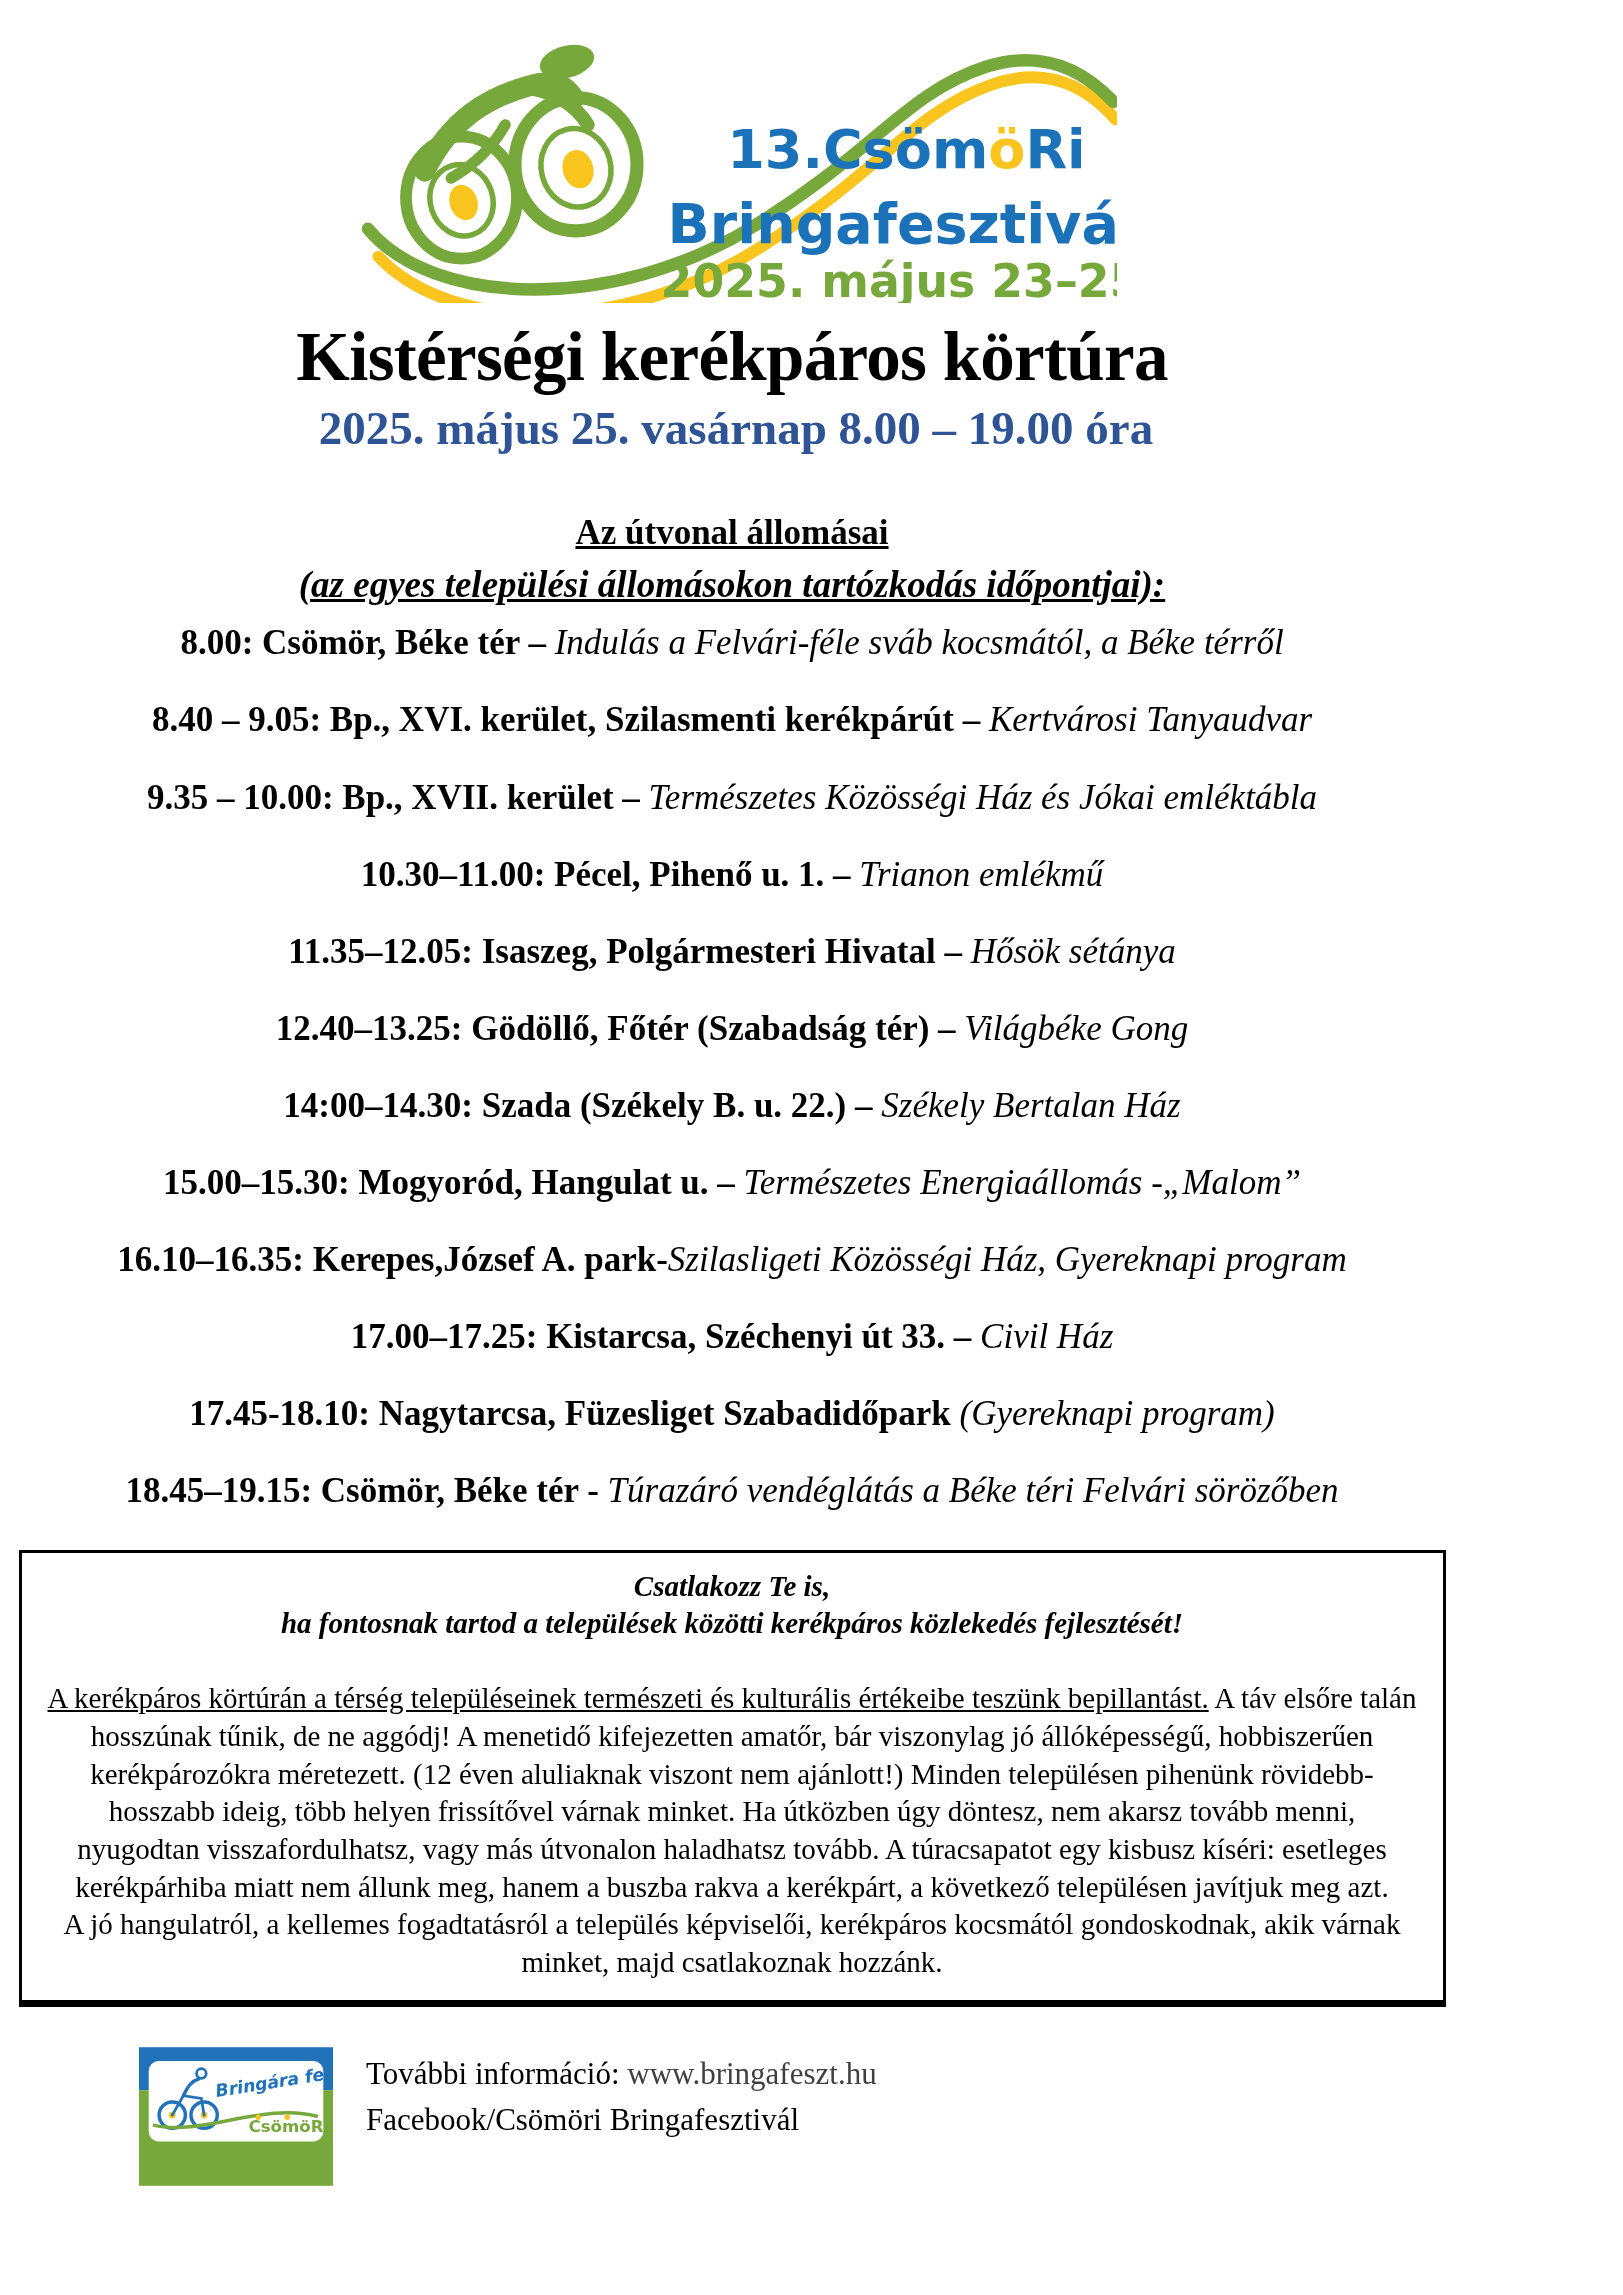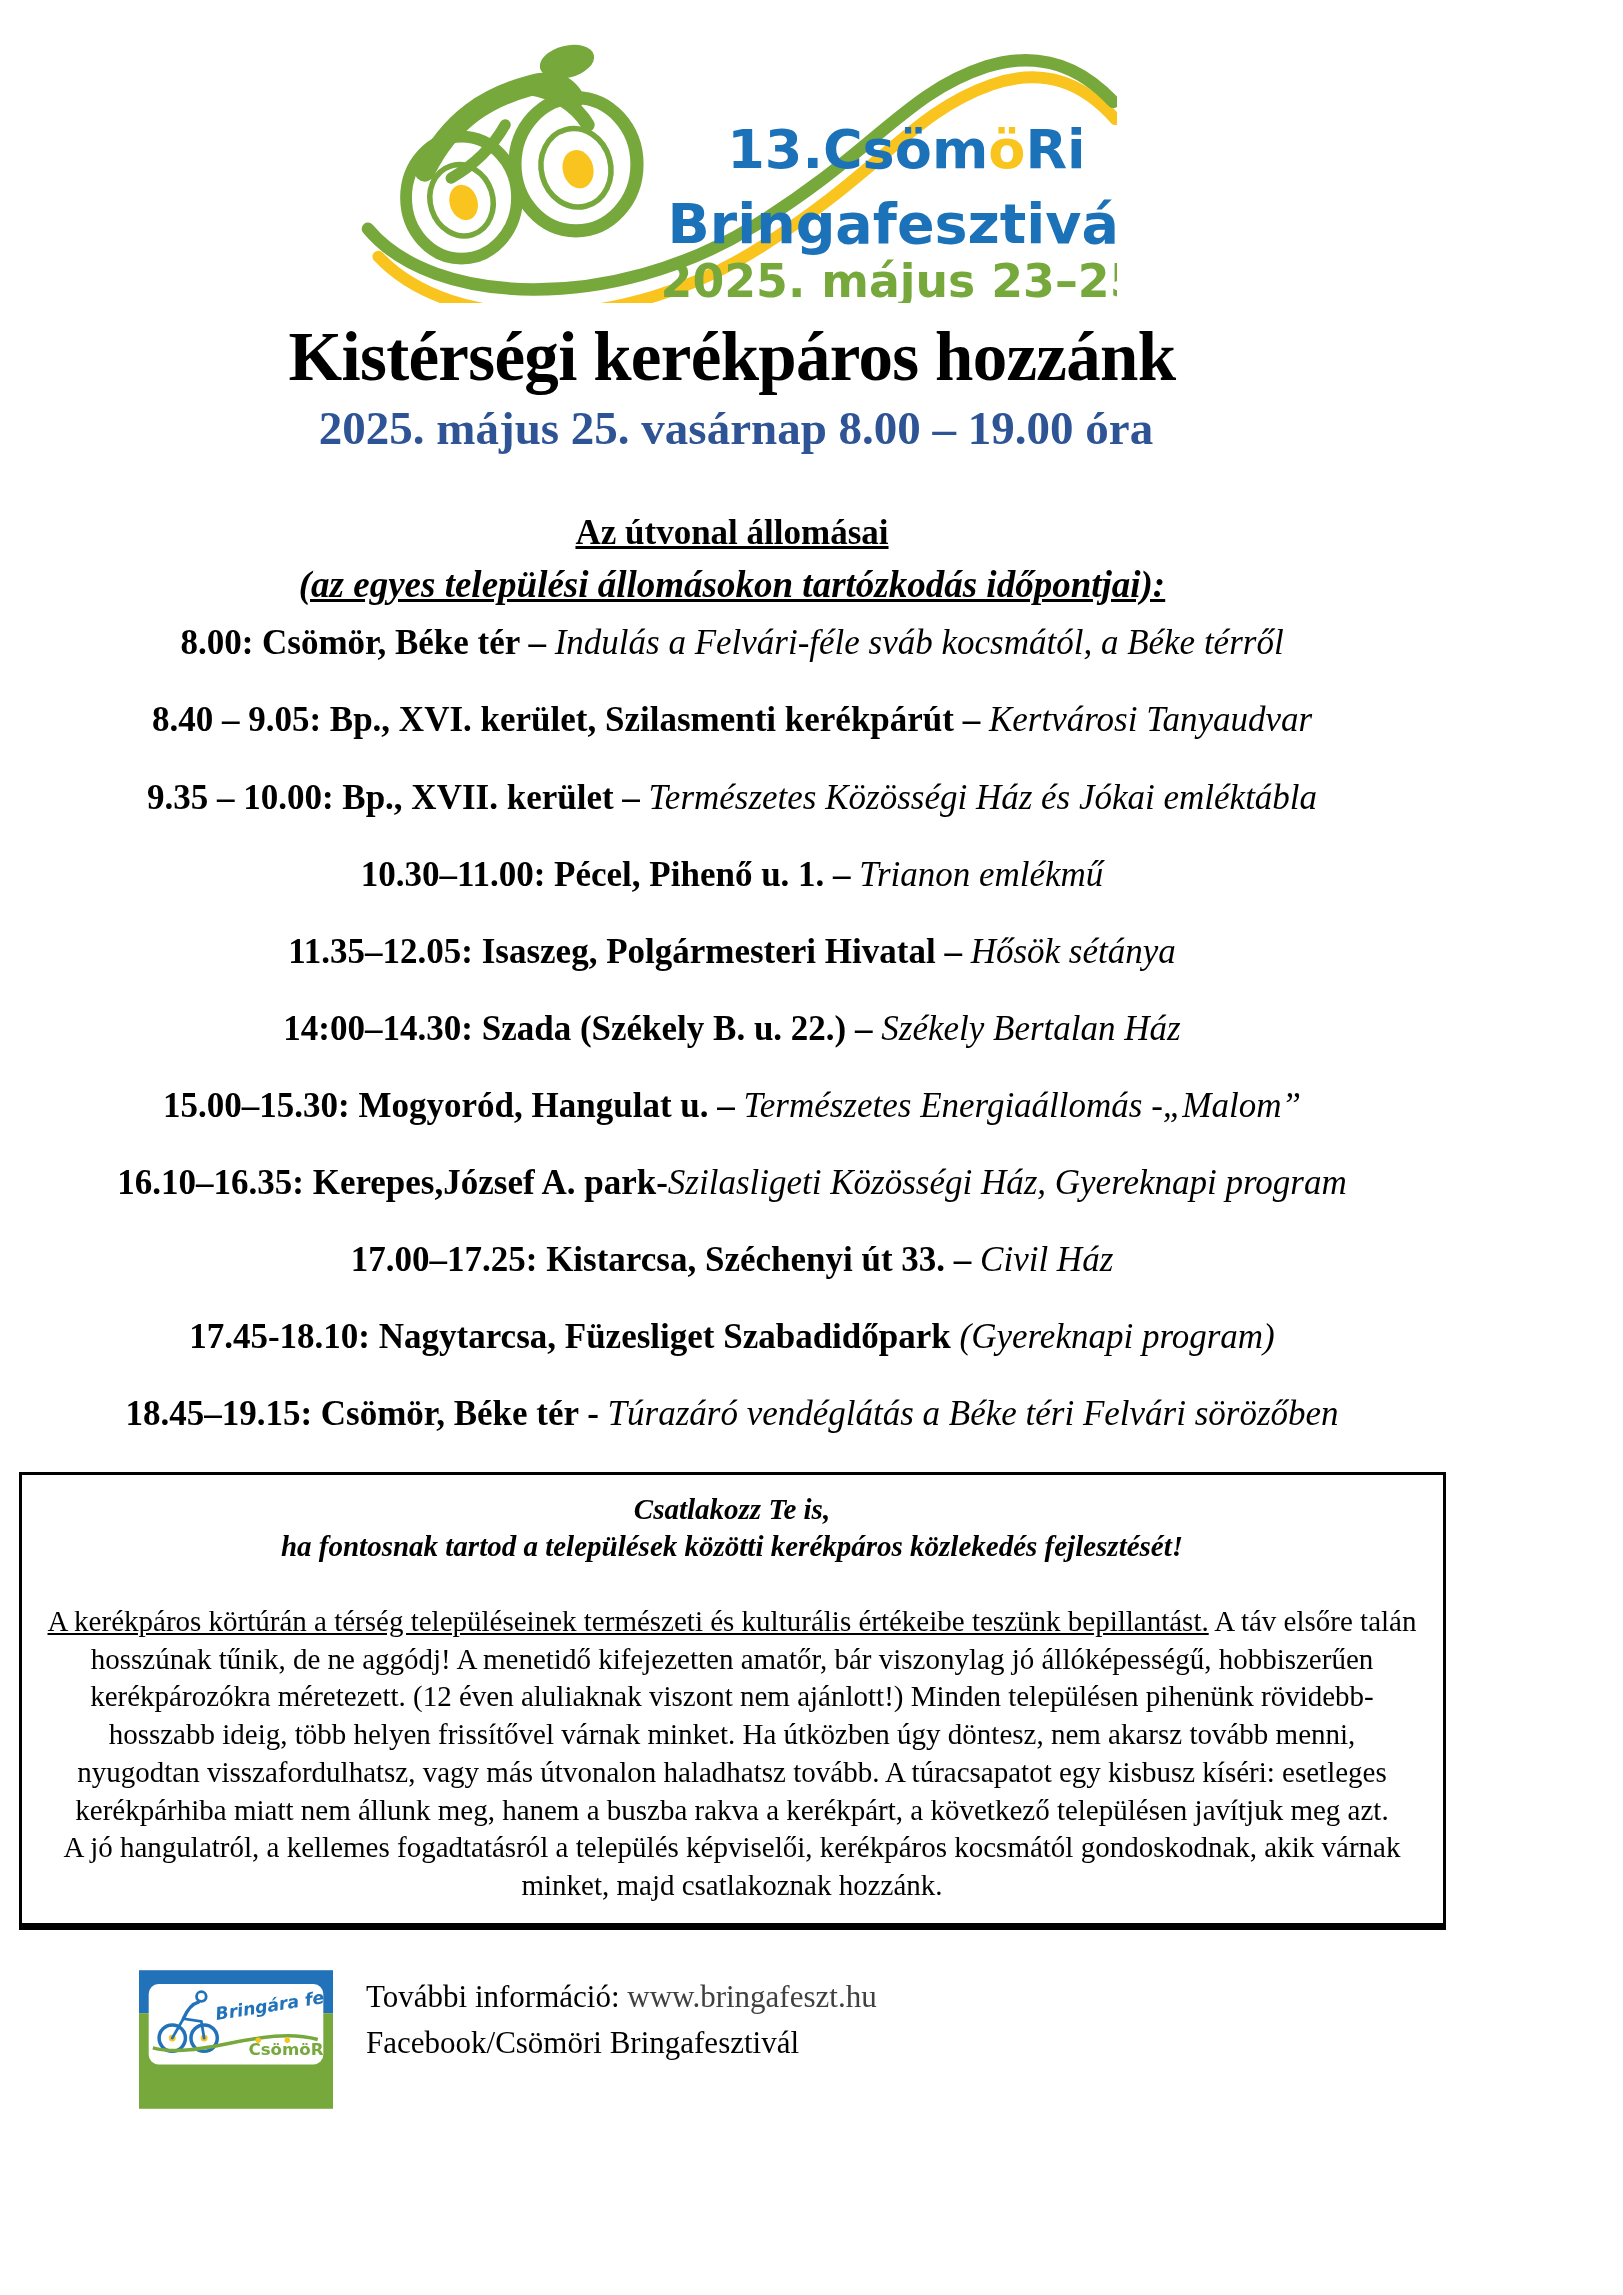--- a/index.html
+++ b/index.html
@@ -77,32 +77,33 @@
         <path d="M 150,205 C 185,185 210,160 228,128" fill="none" stroke="#76A83C" stroke-width="16" stroke-linecap="round"></path>
         <ellipse cx="317" cy="37" rx="40" ry="23" fill="#76A83C" transform="rotate(-14 317 37)"></ellipse>
       </g>
 
       <text x="548" y="190" font-family="DejaVu Sans, sans-serif" font-size="78" font-weight="bold" fill="#1B72B8"><tspan>13.Csöm</tspan><tspan fill="#F8C41D">ö</tspan><tspan>Ri</tspan></text>
       <text x="462" y="298" font-family="DejaVu Sans, sans-serif" font-size="80" font-weight="bold" fill="#1B72B8">Bringafesztivál</text>
       <text x="452" y="376" font-family="DejaVu Sans, sans-serif" font-size="66" font-weight="bold" fill="#76A83C">2025. május 23–25.</text>
     </svg>
   </div>
 
-  <h1 class="title">Kistérségi kerékpáros hozzánk</h1>
+  <h1 class="title">Kistérségi kerékpáros körtúra</h1>
   <div class="subtitle">2025. május 25. vasárnap 8.00 – 19.00 óra</div>
 
   <div class="route-head">Az útvonal állomásai</div>
   <div class="route-sub">(az egyes települési állomásokon tartózkodás időpontjai):</div>
 
   <ul class="route">
     <li><span class="b">8.00: Csömör, Béke tér – </span><span class="i">Indulás a Felvári-féle sváb kocsmától, a Béke térről</span></li>
     <li><span class="b">8.40 – 9.05: Bp., XVI. kerület, Szilasmenti kerékpárút – </span><span class="i">Kertvárosi Tanyaudvar</span></li>
     <li><span class="b">9.35 – 10.00: Bp., XVII. kerület – </span><span class="i">Természetes Közösségi Ház és Jókai emléktábla</span></li>
     <li><span class="b">10.30–11.00: Pécel, Pihenő u. 1. – </span><span class="i">Trianon emlékmű</span></li>
     <li><span class="b">11.35–12.05: Isaszeg, Polgármesteri Hivatal – </span><span class="i">Hősök sétánya</span></li>
+    <li><span class="b">12.40–13.25: Gödöllő, Főtér (Szabadság tér) – </span><span class="i">Világbéke Gong</span></li>
     <li><span class="b">14:00–14.30: Szada (Székely B. u. 22.) – </span><span class="i">Székely Bertalan Ház</span></li>
     <li><span class="b">15.00–15.30: Mogyoród, Hangulat u. – </span><span class="i">Természetes Energiaállomás -„Malom”</span></li>
     <li><span class="b">16.10–16.35: Kerepes,József A. park-</span><span class="i">Szilasligeti Közösségi Ház, Gyereknapi program</span></li>
     <li><span class="b">17.00–17.25: Kistarcsa, Széchenyi út 33. – </span><span class="i">Civil Ház</span></li>
     <li><span class="b">17.45-18.10: Nagytarcsa, Füzesliget Szabadidőpark </span><span class="i">(Gyereknapi program)</span></li>
     <li><span class="b">18.45–19.15: Csömör, Béke tér - </span><span class="i">Túrazáró vendéglátás a Béke téri Felvári sörözőben</span></li>
   </ul>
 
   <div class="box">
     <div class="bold">Csatlakozz Te is,</div>

